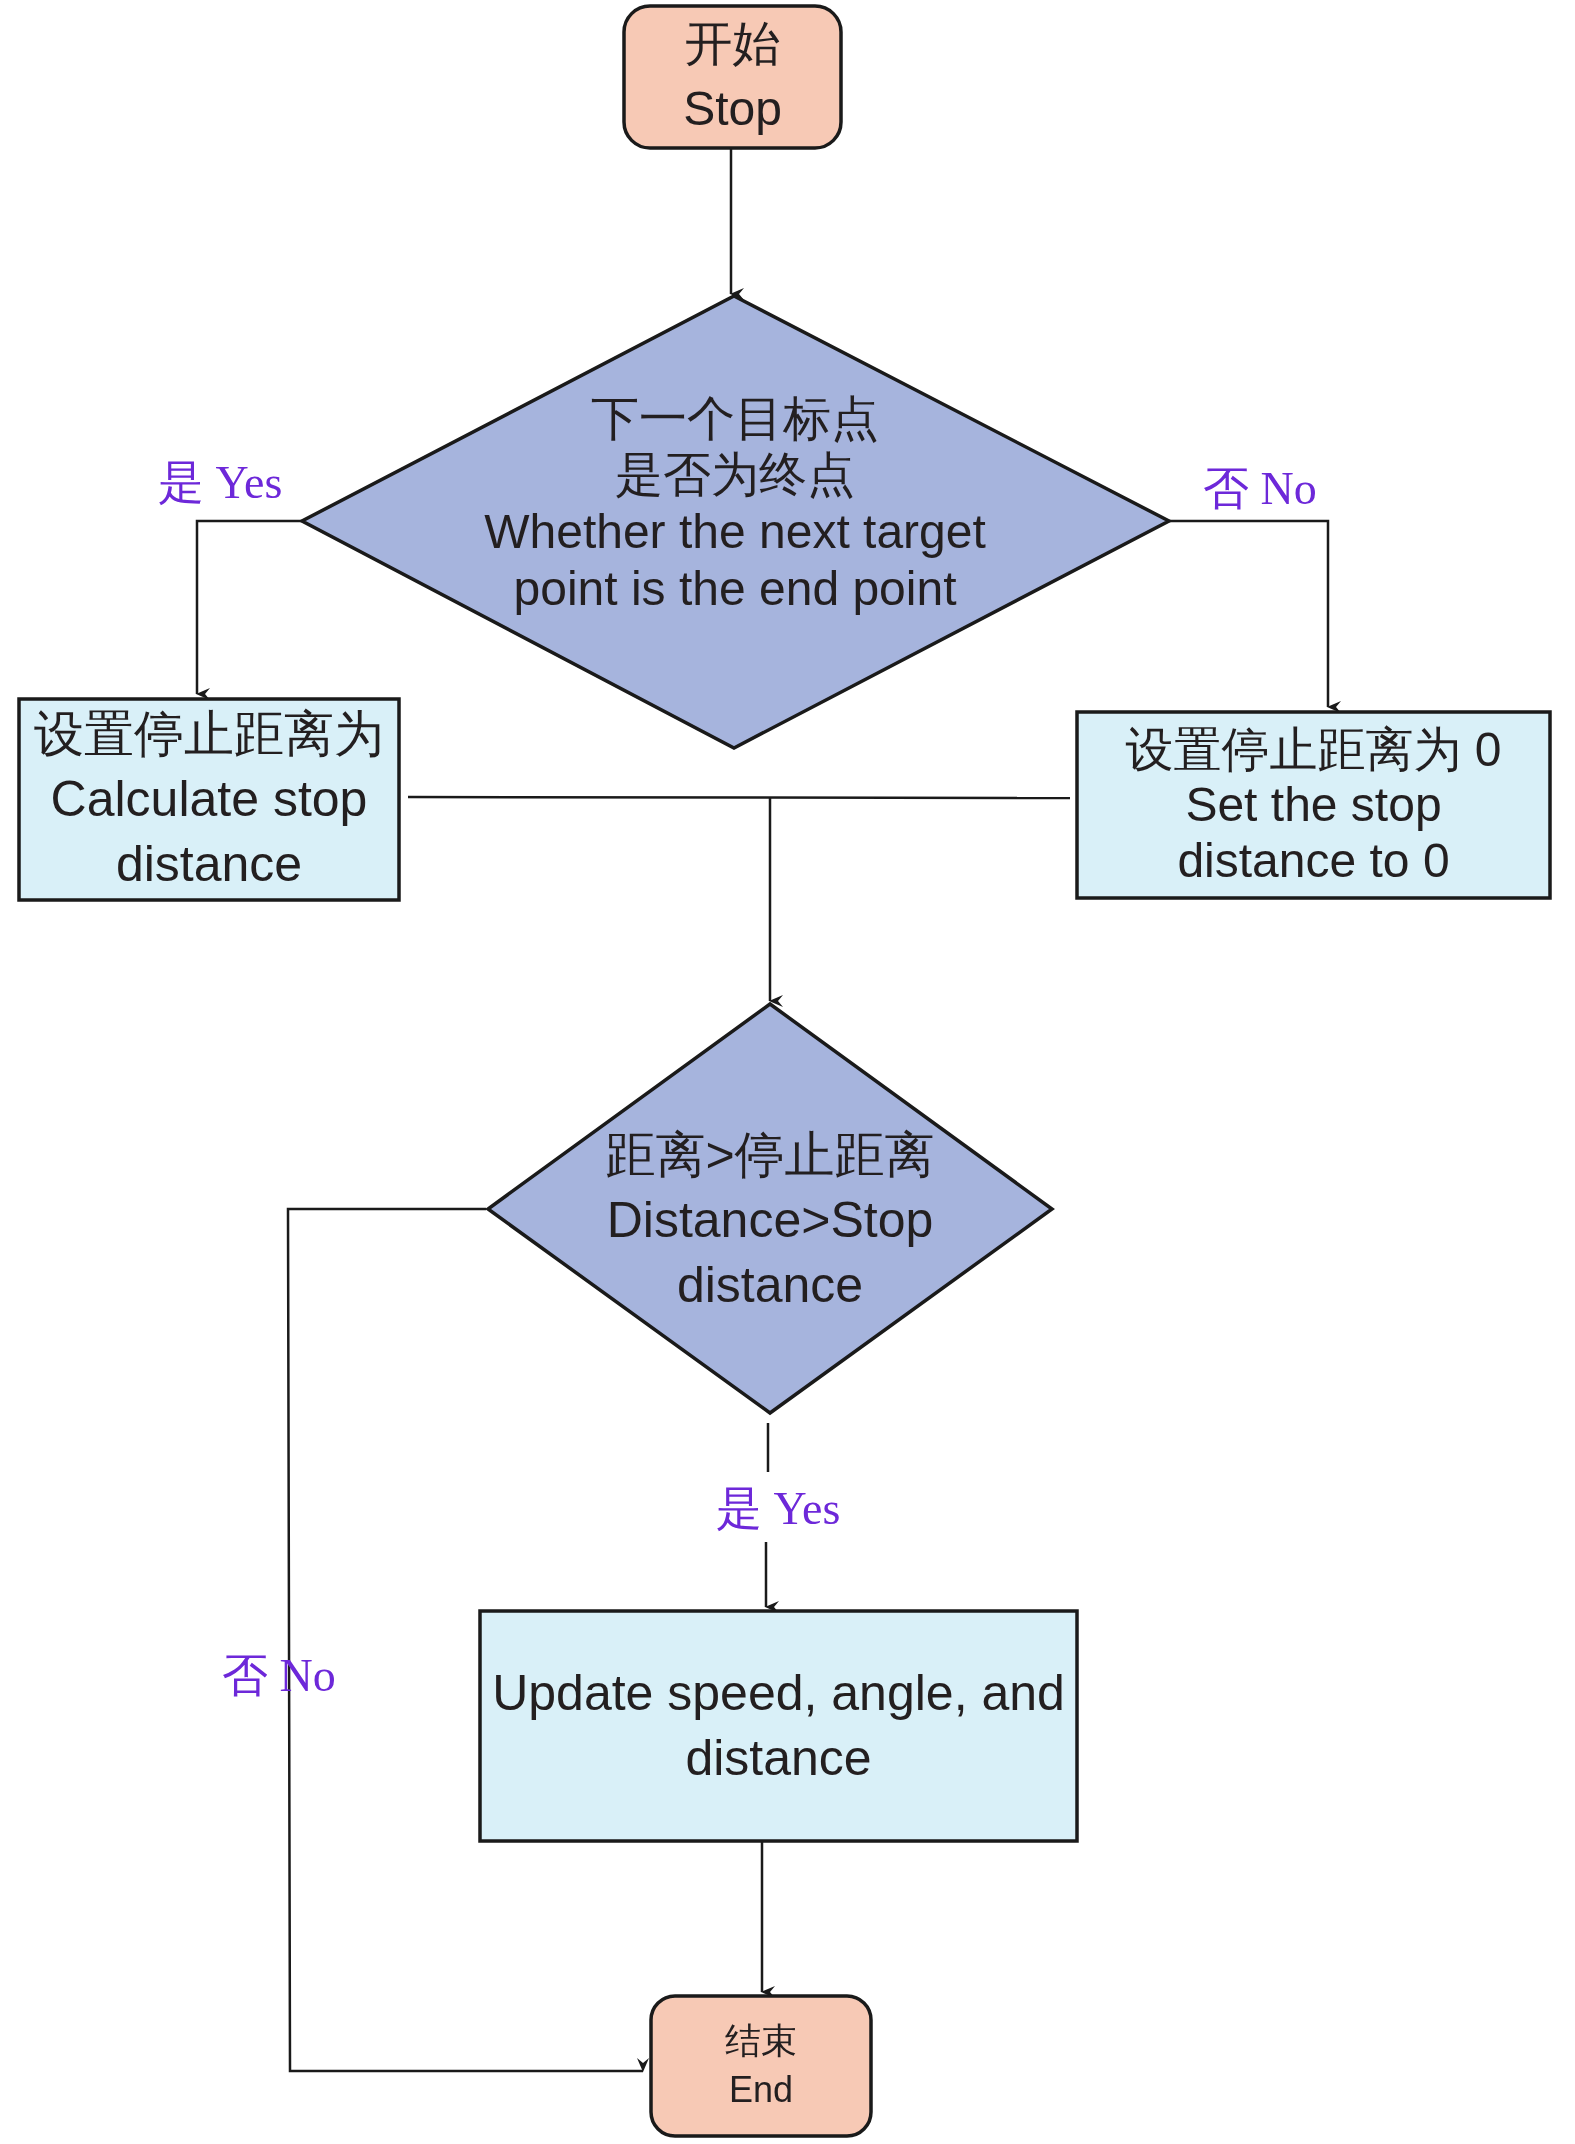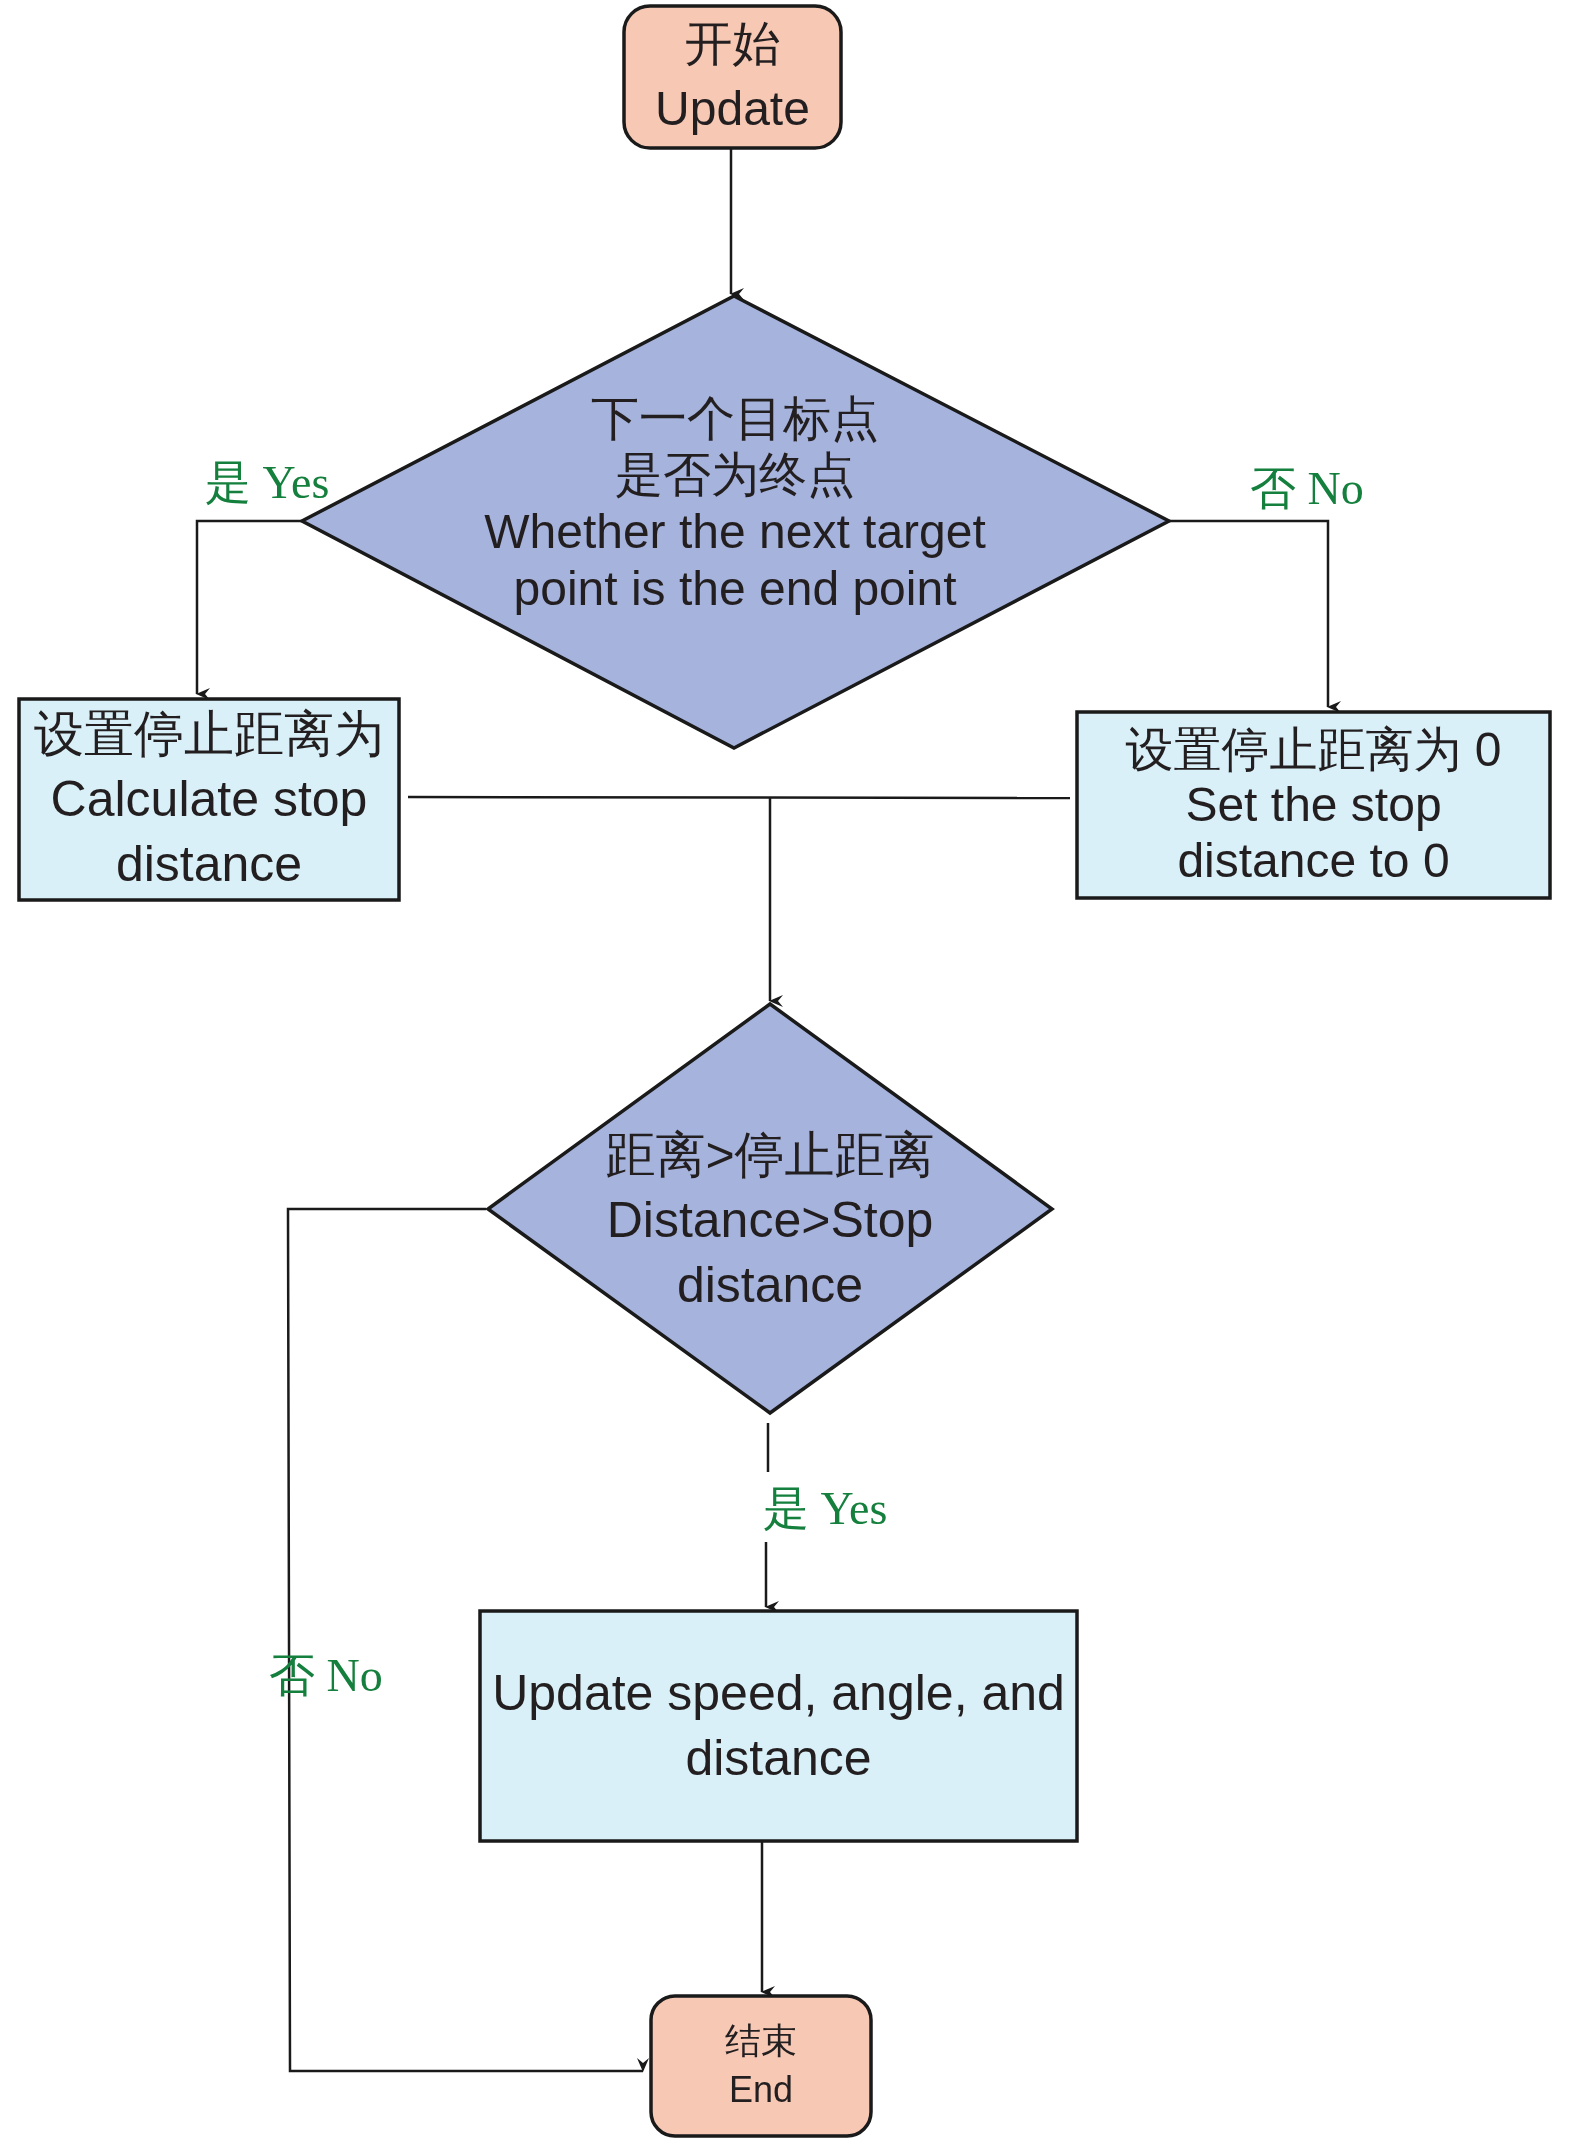--- a/index.html
+++ b/index.html
@@ -1,20 +1,20 @@
 <!DOCTYPE html>
 <html><head>
 <meta charset="utf-8">
 <style>
   html,body{margin:0;padding:0;background:#ffffff;}
   body{width:1575px;height:2144px;position:relative;overflow:hidden;font-family:"DejaVu Serif","Liberation Serif",serif;color:#231f20;}
   svg{position:absolute;left:0;top:0;}
   .node-text{position:absolute;display:flex;flex-direction:column;align-items:center;justify-content:center;text-align:center;font-family:Liberation Sans, sans-serif;color:#231f20;line-height:1.22;}
   .node-text span{display:block;white-space:nowrap;}
-  .lbl{position:absolute;font-family:"Liberation Serif","DejaVu Serif",serif;font-size:46px;color:#15803d;white-space:nowrap;background:#ffffff;margin-left:47px;}
+  .lbl{position:absolute;font-family:"Liberation Serif","DejaVu Serif",serif;font-size:46px;color:#6d28d9;white-space:nowrap;background:#ffffff;}
 </style>
 </head>
 <body>
 
 <svg width="1575" height="2144" viewBox="0 0 1575 2144">
   <defs>
     <marker id="arr" markerWidth="12" markerHeight="14" refX="6" refY="13" orient="auto" markerUnits="userSpaceOnUse" viewBox="0 0 12 14">
       <path d="M0,0 L6,14 L12,0 L6,5 Z" fill="#1a1a1a"></path>
     </marker>
   </defs>
@@ -45,21 +45,21 @@
 
   <line x1="762" y1="1842" x2="762" y2="1992" stroke="#1a1a1a" stroke-width="2.5" marker-end="url(#arr)"></line>
 
   <polyline points="486,1209 288,1209 290,2071 643,2071" fill="none" stroke="#1a1a1a" stroke-width="2.5" marker-end="url(#arr)"></polyline>
 
   <rect x="651" y="1996" width="220" height="140" rx="24" ry="24" fill="#f7c9b5" stroke="#1a1a1a" stroke-width="3.5"></rect>
 </svg>
 
 <div class="node-text" style="left:624px;top:6px;width:217px;height:142px;font-size:48px;line-height:1.35;">
   <span>开始</span>
-  <span>Update</span>
+  <span>Stop</span>
 </div>
 
 <div class="node-text" style="left:430px;top:384px;width:610px;height:240px;font-size:48px;line-height:1.18;">
   <span>下一个目标点</span>
   <span>是否为终点</span>
   <span>Whether the next target</span>
   <span>point is the end point</span>
 </div>
 
 <div class="node-text" style="left:19px;top:699px;width:380px;height:201px;font-size:50px;line-height:1.3;">

